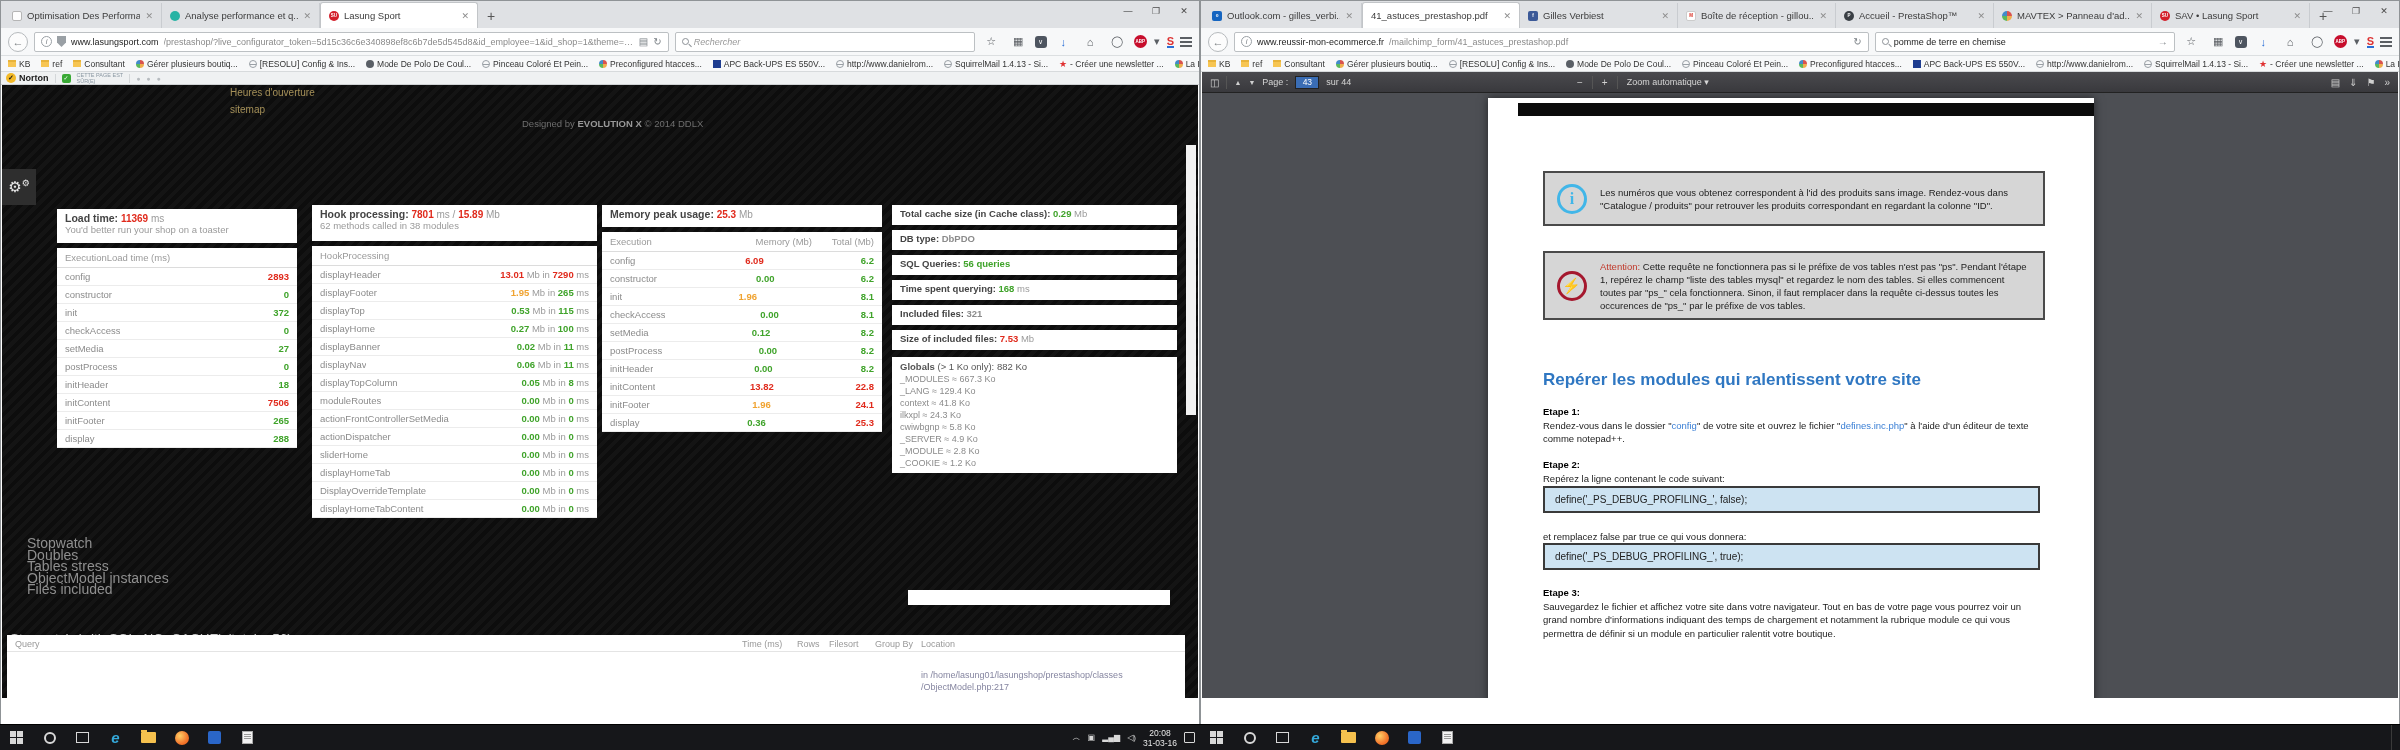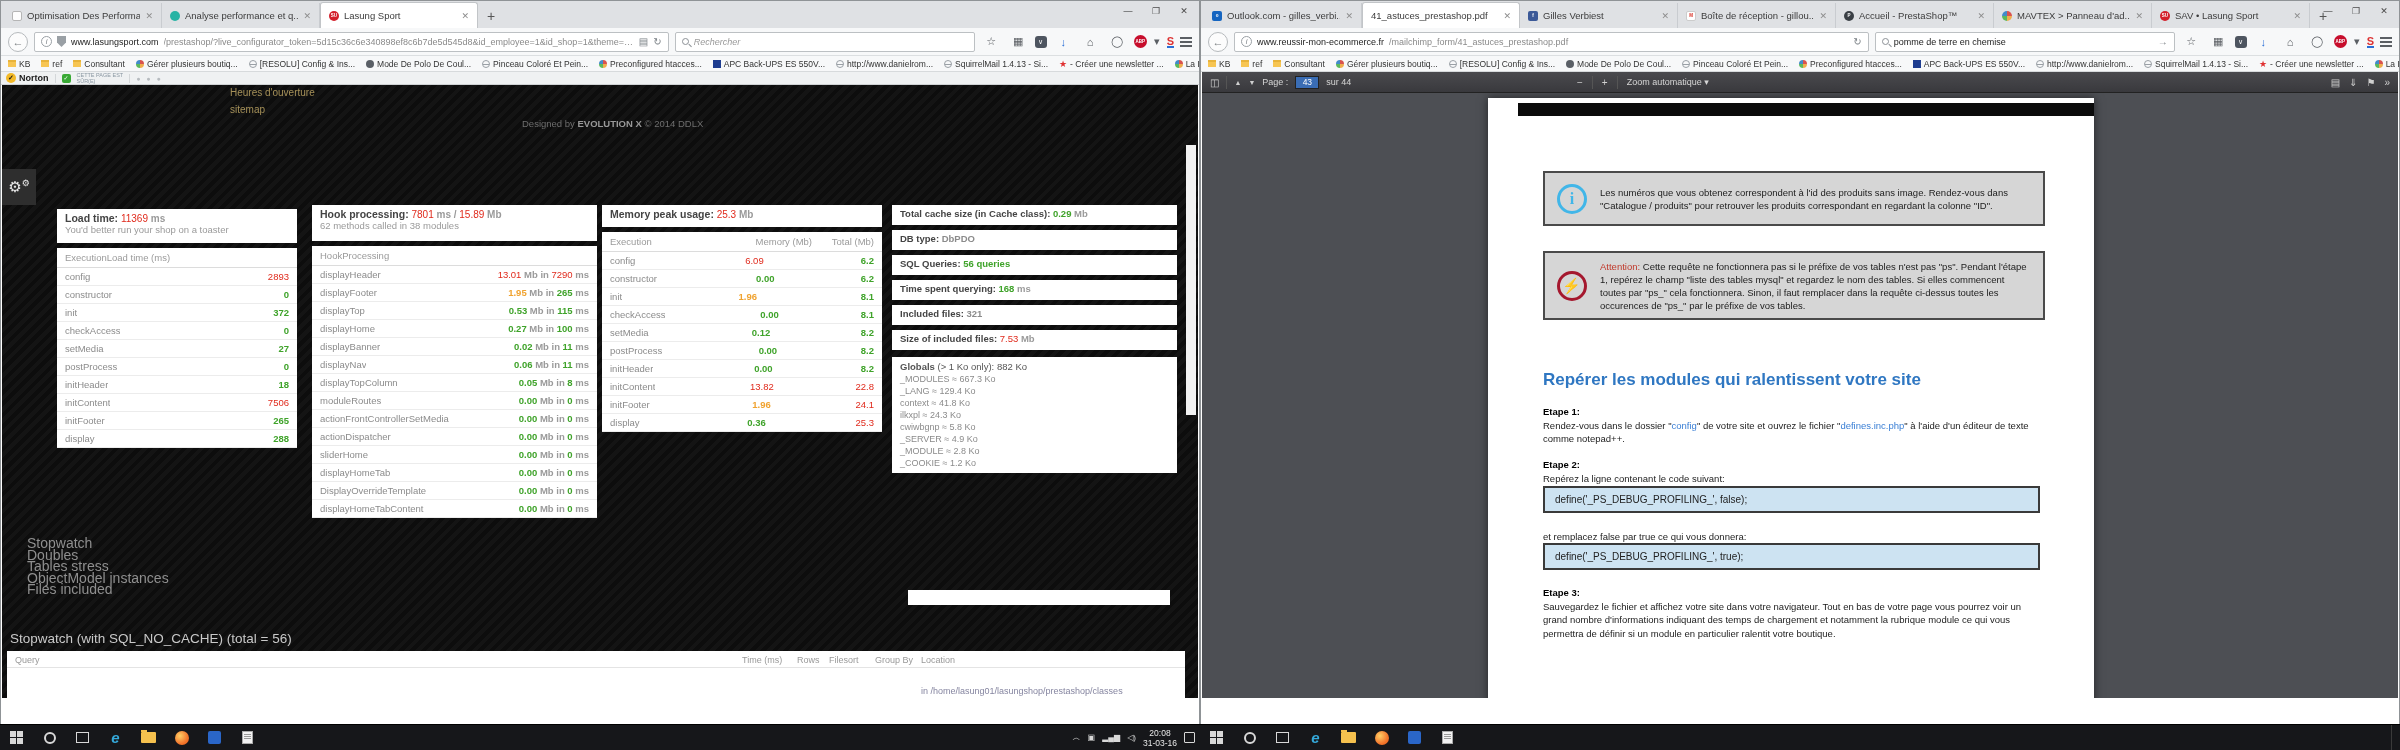--- a/index.html
+++ b/index.html
@@ -67,25 +67,25 @@
 
 
 .pagedark{position:absolute;left:1px;right:1px;top:84px;bottom:26px;background:repeating-linear-gradient(135deg,#0d0d0d 0 4px,#141414 4px 8px);overflow:hidden;font-size:10px}
 .plink{color:#a59058;font-size:10px}
 .credit{color:#6e6e6e;font-size:9.5px}
 .credit b{color:#989898}
 .gearbox{position:absolute;left:0;top:84px;width:34px;height:36px;background:#2e2e2e;color:#e8e8e8;display:flex;align-items:center;justify-content:center;font-size:15px}
 .hbox{position:absolute;background:#fff;padding:3px 8px;font-size:10px;color:#4a4a4a}
 .hbox b{font-size:10.5px;color:#444}
 .hnote{color:#9a9a9a;font-size:9.5px}
-.c-red{color:#e02a1c;font-weight:normal}
+.c-red{color:#e02a1c;font-weight:bold}
 .c-green{color:#3fa32a;font-weight:bold}
 .c-orange{color:#f0a330;font-weight:bold}
 .c-grey{color:#8b8b8b;font-weight:bold}
-.u{color:#9a9a9a;font-weight:bold}
+.u{color:#9a9a9a;font-weight:normal}
 .dtable{position:absolute;background:#fff;color:#8b8b8b;font-size:9.5px}
 .thead{display:flex;justify-content:flex-start;padding:4px 8px;color:#9a9a9a;border-bottom:1px solid #dcdcdc;height:20px}
 .trow{display:flex;justify-content:space-between;align-items:center;padding:0 8px;height:18px;border-bottom:1px solid #ececec}
 .trow .tname{overflow:hidden;white-space:nowrap}
 .mcol{width:80px;text-align:right;flex:0 0 auto}
 .mcol2{width:62px;text-align:right;flex:0 0 auto}
 .statcol{position:absolute;display:flex;flex-direction:column;gap:5px}
 .statbox{background:#fff;height:20px;padding:3px 8px;font-size:9.5px;color:#444;white-space:nowrap;overflow:hidden}
 .statbox b{color:#444}
 .globalsbox{position:absolute;background:#fff;padding:4px 8px;font-size:9px;color:#8b8b8b;line-height:12px}
@@ -484,21 +484,21 @@
       <div class="menulist" style="left:25px;top:453px">
           <div>Stopwatch</div>
           <div>Doubles</div>
           <div>Tables stress</div>
           <div>ObjectModel instances</div>
           <div>Files included</div>
         </div>
 
       <div class="swtitle" style="left:8px;top:546px">Stopwatch (with SQL_NO_CACHE) (total = 56)</div>
 
-      <div class="qtable" style="left:5px;top:566px;width:1178px;height:66px;overflow:hidden">
+      <div class="qtable" style="left:5px;top:550px;width:1178px;height:66px;overflow:hidden">
         <div class="qhead">
           <span style="left:8px">Query</span>
           <span style="left:735px">Time (ms)</span>
           <span style="left:790px">Rows</span>
           <span style="left:822px">Filesort</span>
           <span style="left:868px">Group By</span>
           <span style="left:914px">Location</span>
         </div>
         <div class="qloc" style="position:absolute;left:914px;top:34px">
           <div>in /home/lasung01/lasungshop/prestashop/classes</div>

